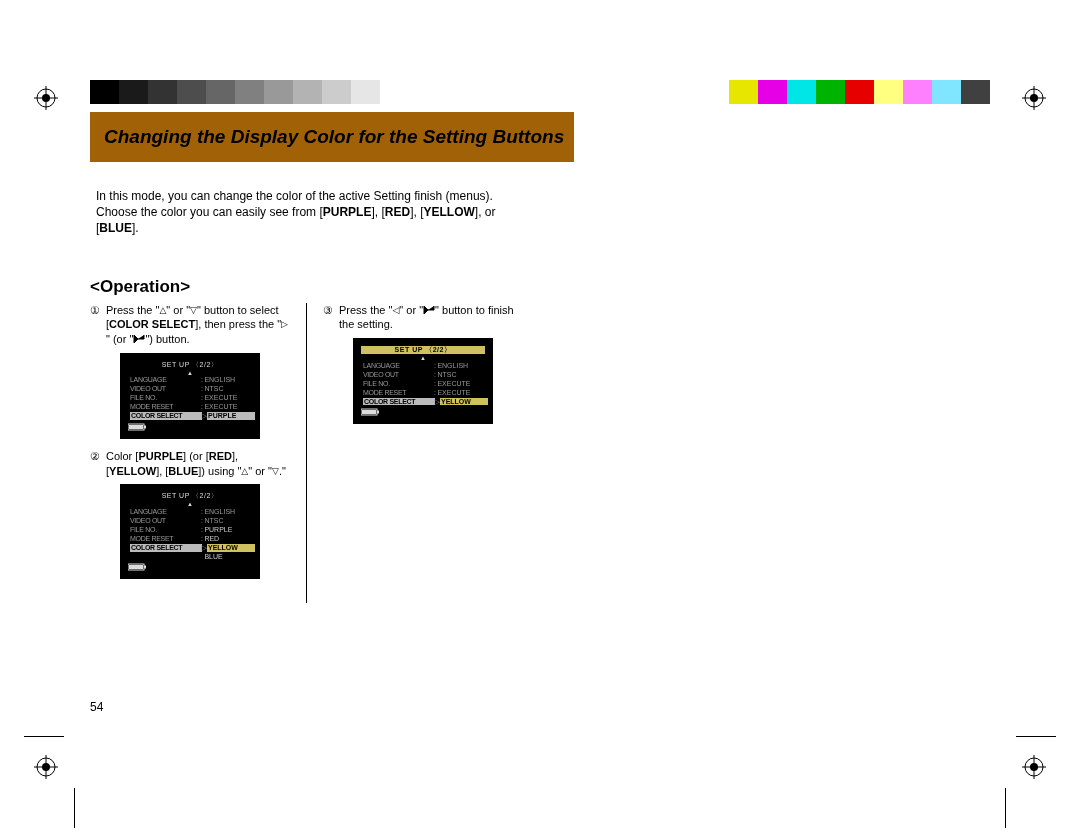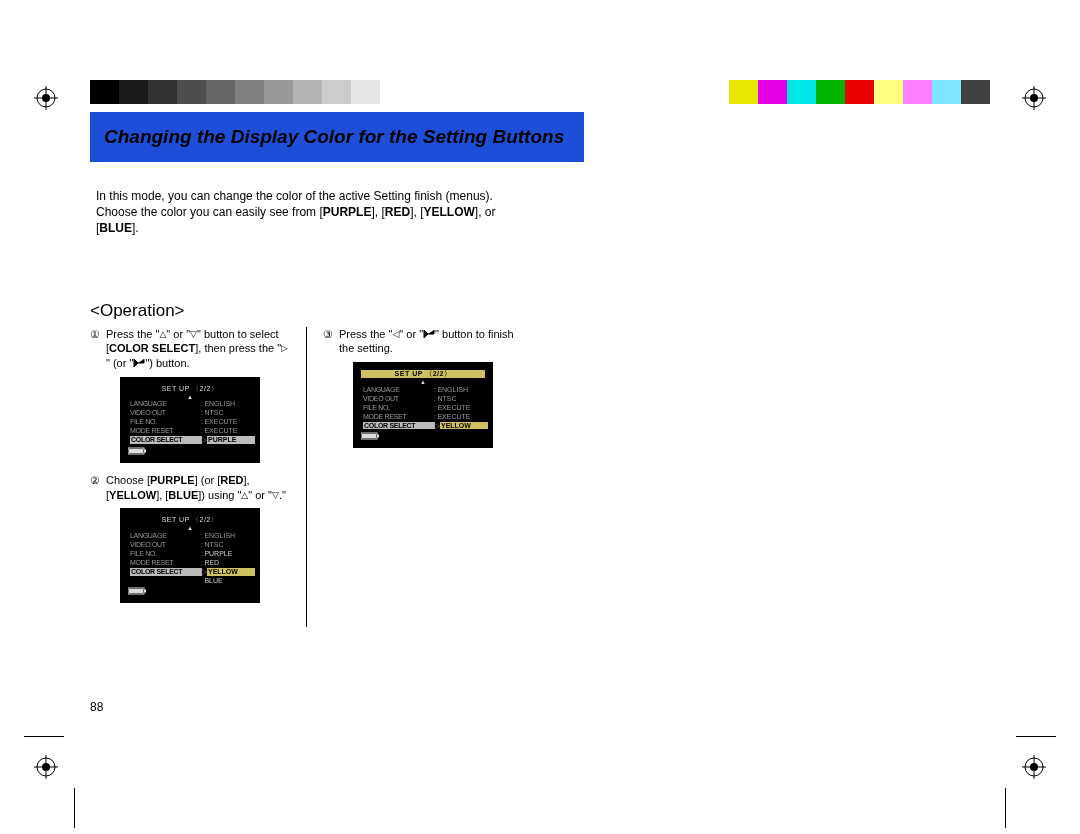--- a/index.html
+++ b/index.html
@@ -26,38 +26,38 @@
   }
   .regmark svg { width: 100%; height: 100%; }
   .colorbar {
     display: flex;
     height: 24px;
     margin-bottom: 8px;
   }
   .colorbar .sw { flex: 1; }
   .colorbar .gap { flex: 1; background: #fff; }
   .heading-bar {
-    background: #1d4ed8;
-    padding: 14px 20px 14px 14px;
+    background: #a16207;
+    padding: 14px 10px 14px 14px;
     font-style: italic;
     font-weight: bold;
     font-size: 19px;
     color: #000;
     display: inline-block;
   }
   .intro {
     margin: 26px 0 0 6px;
     font-size: 12px;
     line-height: 1.35;
     max-width: 420px;
   }
   .op-heading {
-    font-weight: normal;
+    font-weight: bold;
     font-size: 17px;
-    margin: 64px 0 6px 0;
+    margin: 40px 0 6px 0;
   }
   .columns {
     display: flex;
     gap: 0;
   }
   .col {
     width: 200px;
     padding-right: 16px;
     border-right: 1px solid #000;
     min-height: 300px;
@@ -289,21 +289,21 @@
                 <rect x="0" y="1" width="16" height="6" fill="none" stroke="#ddd"></rect>
                 <rect x="16" y="2.5" width="2" height="3" fill="#ddd"></rect>
                 <rect x="1" y="2" width="14" height="4" fill="#ddd"></rect>
               </svg></div>
         </div>
       </div>
 
       <div class="step">
         <div class="num">②</div>
         <div class="txt">
-          <span>Choose [</span><b>PURPLE</b><span>] (or [</span><b>RED</b><span>], [</span><b>YELLOW</b><span>], [</span><b>BLUE</b><span>]) using "</span><span class="tri">△</span><span>" or "</span><span class="tri">▽</span><span>."</span>
+          <span>Color [</span><b>PURPLE</b><span>] (or [</span><b>RED</b><span>], [</span><b>YELLOW</b><span>], [</span><b>BLUE</b><span>]) using "</span><span class="tri">△</span><span>" or "</span><span class="tri">▽</span><span>."</span>
         </div>
       </div>
 
       <div class="lcd">
         <div class="lcd-inner">
           <div class="lcd-title">SET UP   〈2/2〉</div>
           <div class="lcd-arrow-row">▲</div>
           <div class="lcd-row">
               <span class="l">LANGUAGE</span>
               <span class="div">:</span>
@@ -391,13 +391,13 @@
                 <rect x="1" y="2" width="14" height="4" fill="#ddd"></rect>
               </svg></div>
         </div>
       </div>
     </div>
 
   </div>
 
 </div>
 
-<div class="footer-pagenum">88</div>
+<div class="footer-pagenum">54</div>
 
 </body></html>

